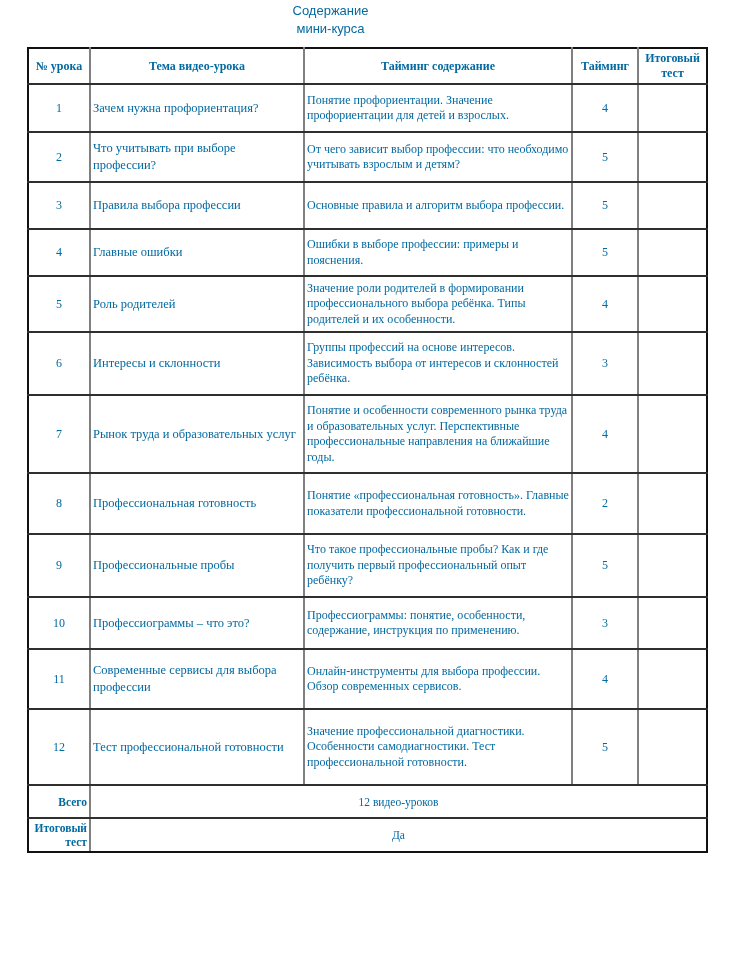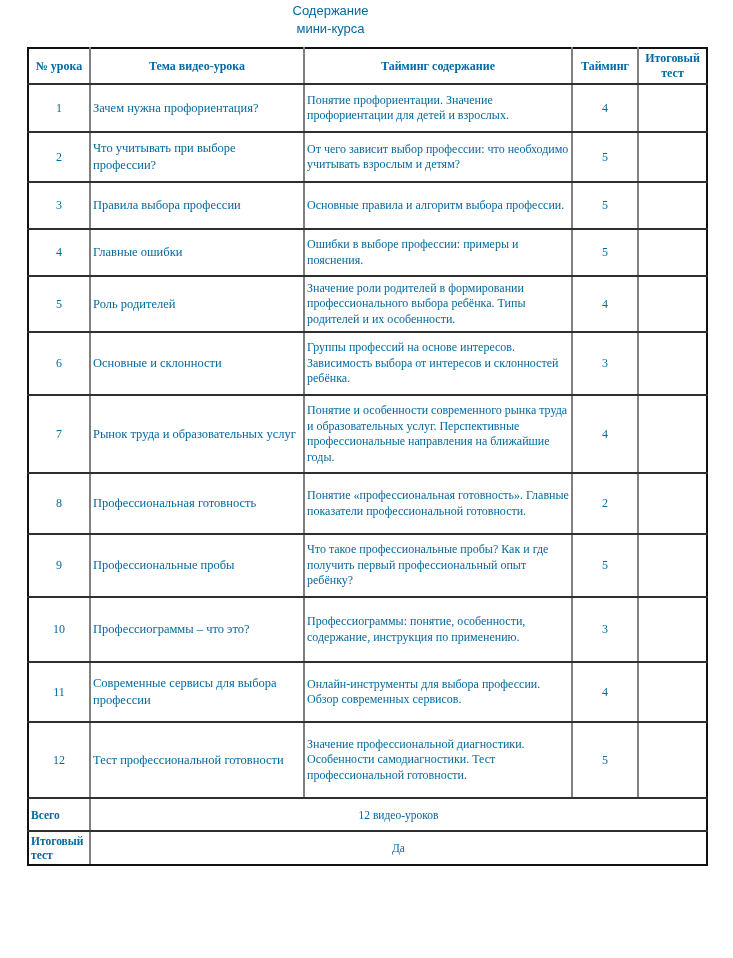--- a/index.html
+++ b/index.html
@@ -88,21 +88,21 @@
     font-size: 12px;
     text-align: left;
     padding-left: 16px;
     padding-right: 10px;
     line-height: 15.5px;
   }
   td.c-test { font-size: 12px; text-align: center; }
   td.c-label {
     font-size: 11.5px;
     font-weight: bold;
-    text-align: left;
+    text-align: right;
     line-height: 14px;
   }
   td.c-value {
     font-size: 11.5px;
     text-align: center;
   }
 </style>
 </head>
 <body>
 
@@ -162,21 +162,21 @@
         </tr>
         <tr style="height: 56px;">
           <td class="c-num">5</td>
           <td class="c-topic">Роль родителей</td>
           <td class="c-sum">Значение роли родителей в формировании профессионального выбора ребёнка. Типы родителей и их особенности.</td>
           <td class="c-num">4</td>
           <td class="c-test"></td>
         </tr>
         <tr style="height: 63px;">
           <td class="c-num">6</td>
-          <td class="c-topic">Основные и склонности</td>
+          <td class="c-topic">Интересы и склонности</td>
           <td class="c-sum">Группы профессий на основе интересов. Зависимость выбора от интересов и склонностей ребёнка.</td>
           <td class="c-num">3</td>
           <td class="c-test"></td>
         </tr>
         <tr style="height: 78px;">
           <td class="c-num">7</td>
           <td class="c-topic">Рынок труда и образовательных услуг</td>
           <td class="c-sum">Понятие и особенности современного рынка труда и образовательных услуг. Перспективные профессиональные направления на ближайшие годы.</td>
           <td class="c-num">4</td>
           <td class="c-test"></td>
@@ -188,21 +188,21 @@
           <td class="c-num">2</td>
           <td class="c-test"></td>
         </tr>
         <tr style="height: 63px;">
           <td class="c-num">9</td>
           <td class="c-topic">Профессиональные пробы</td>
           <td class="c-sum">Что такое профессиональные пробы? Как и где получить первый профессиональный опыт ребёнку?</td>
           <td class="c-num">5</td>
           <td class="c-test"></td>
         </tr>
-        <tr style="height: 65px;">
+        <tr style="height: 52px;">
           <td class="c-num">10</td>
           <td class="c-topic">Профессиограммы – что это?</td>
           <td class="c-sum">Профессиограммы: понятие, особенности, содержание, инструкция по применению.</td>
           <td class="c-num">3</td>
           <td class="c-test"></td>
         </tr>
         <tr style="height: 60px;">
           <td class="c-num">11</td>
           <td class="c-topic">Современные сервисы для выбора профессии</td>
           <td class="c-sum">Онлайн-инструменты для выбора профессии. Обзор современных сервисов.</td>

